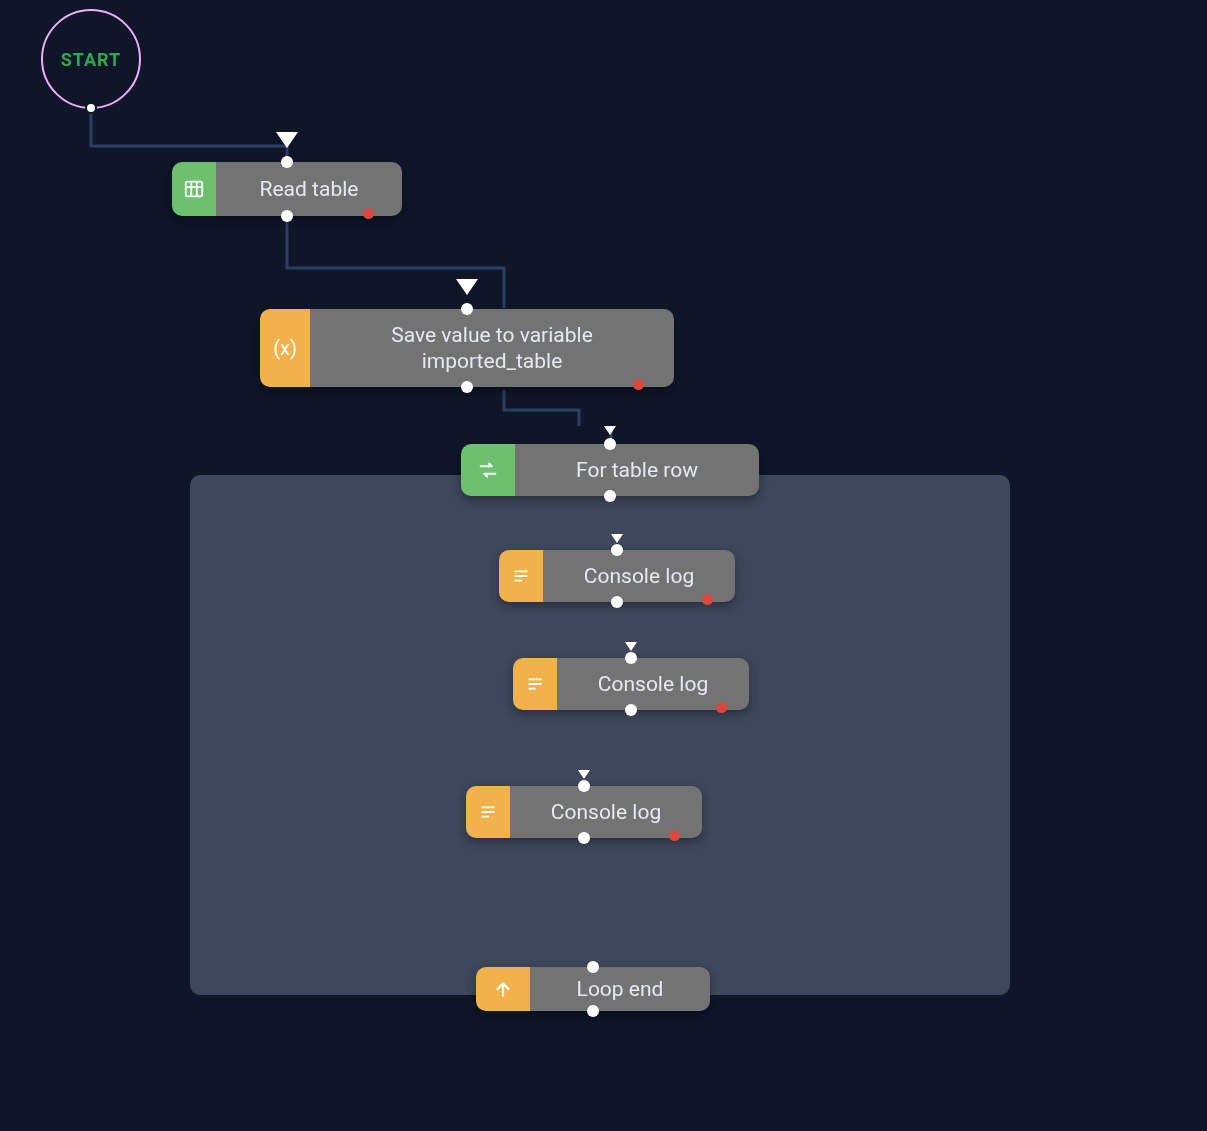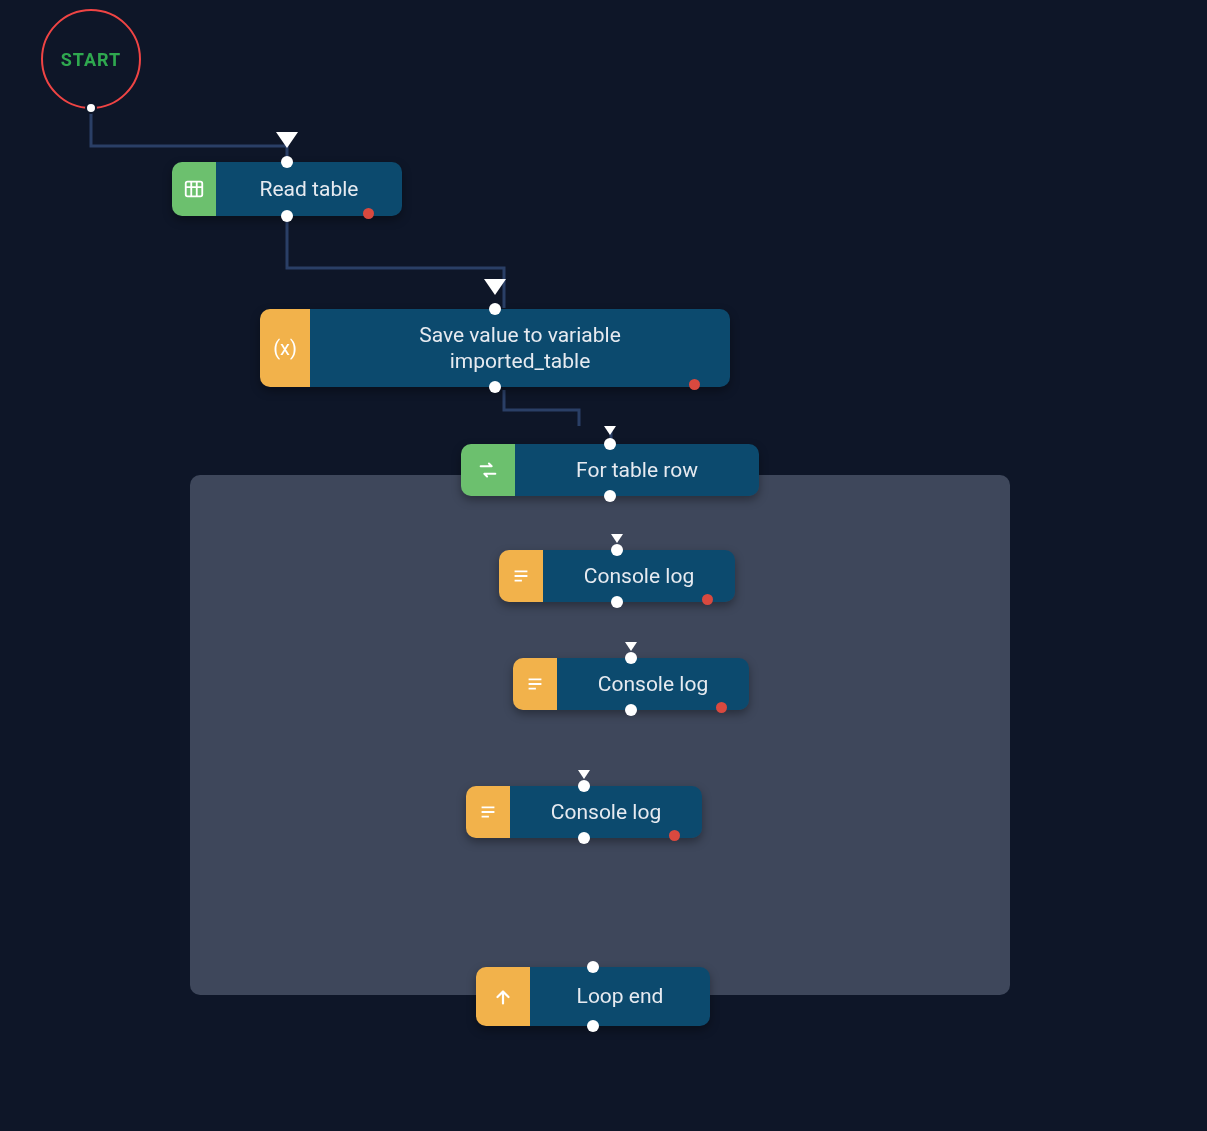--- a/index.html
+++ b/index.html
@@ -13,21 +13,21 @@
   }
   .canvas {
     position: absolute;
     inset: 0;
   }
   
   .start-node {
     position: absolute;
     width: 100px;
     height: 100px;
-    border: 2px solid #ef4444;
+    border: 2px solid #f0abfc;
     border-radius: 50%;
     display: flex;
     align-items: center;
     justify-content: center;
     color: #2fa84f;
     font-weight: 700;
     font-size: 18px;
     letter-spacing: 1px;
   }
   .start-port {
@@ -58,21 +58,21 @@
   .icon-col {
     width: 44px;
     display: flex;
     align-items: center;
     justify-content: center;
     flex-shrink: 0;
   }
   .icon-green { background: #6cc06e; }
   .icon-orange { background: #f2b24b; }
   .label-col {
-    background: #0c4a6e;
+    background: #737373;
     color: #e6eaf0;
     display: flex;
     align-items: center;
     justify-content: center;
     padding: 0 36px;
     font-size: 21px;
     text-align: center;
     line-height: 1.25;
   }
   
@@ -184,21 +184,21 @@
     <div class="red-dot" style="right:28px;"></div>
   </div>
 
   <div class="block" style="left:260px; top:309px;">
     <div class="port-in-triangle" style="top:-30px;"></div>
     <div class="port port-top"></div>
     <div class="block-body-wrap">
       <div class="icon-col icon-orange" style="width:50px;">
         <span style="color:#fff; font-size:20px; font-weight:400;">(x)</span>
       </div>
-      <div class="label-col" style="width:420px; height:78px; white-space:pre-line;">
+      <div class="label-col" style="width:364px; height:78px; white-space:pre-line;">
         <span>Save value to variable
 imported_table</span>
       </div>
     </div>
     <div class="port port-bot"></div>
     <div class="red-dot" style="right:30px;"></div>
   </div>
 
   <div class="block" style="left:461px; top:444px;">
     <div class="small-triangle" style="top:-18px;"></div>
@@ -274,20 +274,20 @@
   </div>
 
   <div class="block" style="left:476px; top:967px;">
     <div class="port port-top"></div>
     <div class="block-body-wrap">
       <div class="icon-col icon-orange" style="width:54px;">
         <svg class="ico" viewBox="0 0 24 24">
             <path d="M12 19 L12 6 M6 12 L12 6 L18 12" fill="none" stroke="#fff" stroke-width="2.4" stroke-linecap="round" stroke-linejoin="round"></path>
           </svg>
       </div>
-      <div class="label-col" style="width:180px; height:59px;">
+      <div class="label-col" style="width:180px; height:44px;">
         <span>Loop end</span>
       </div>
     </div>
     <div class="port port-bot"></div>
   </div>
 
 </div>
 
 </body></html>

